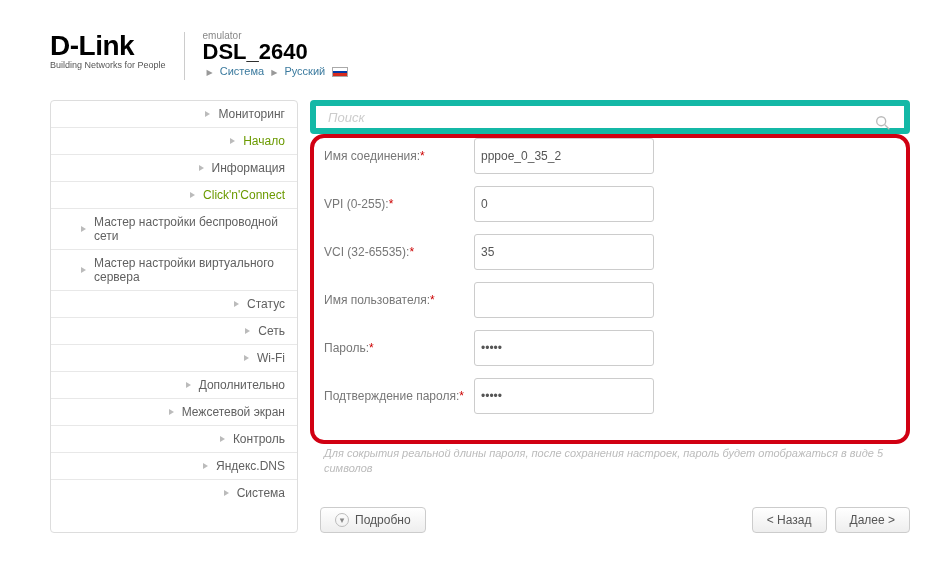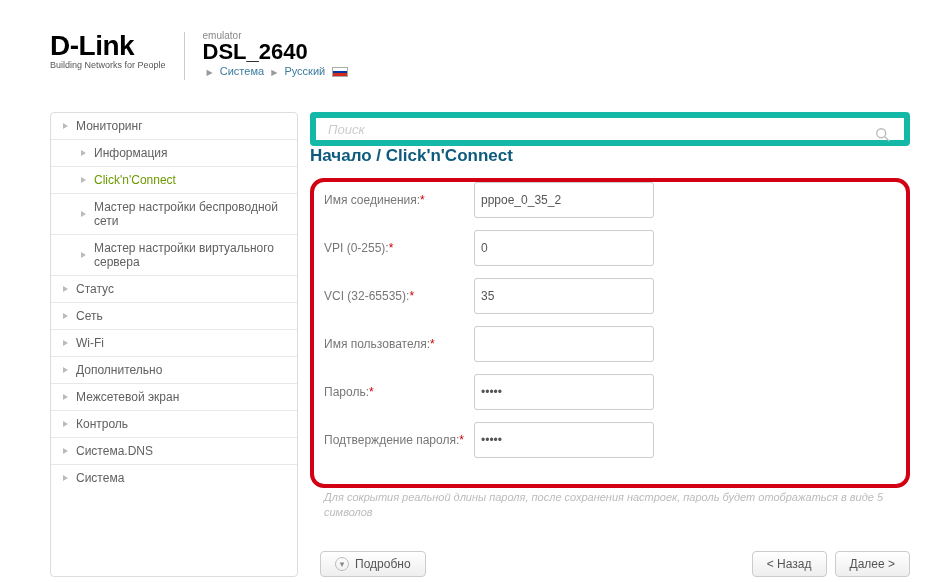--- a/index.html
+++ b/index.html
@@ -1,32 +1,32 @@
 <!DOCTYPE html>
 <html><head>
 <meta charset="utf-8">
 <style>
 * { box-sizing: border-box; margin: 0; padding: 0; }
 body { font-family: Arial, sans-serif; font-size: 12px; background: #fff; color: #333; width: 950px; height: 582px; overflow: hidden; }
 .container { padding: 30px 40px 0 50px; }
-.header { display: flex; align-items: flex-start; gap: 18px; margin-bottom: 32px; }
+.header { display: flex; align-items: flex-start; gap: 18px; margin-bottom: 20px; }
 .logo-block { }
 .logo-main { font-family: Arial, sans-serif; font-weight: bold; font-size: 28px; letter-spacing: -0.5px; color: #000; }
 .logo-sub { font-size: 9px; color: #555; margin-top: -2px; }
 .divider { width: 1px; height: 48px; background: #ccc; margin-top: 2px; }
 .title-block { }
 .emu { font-size: 10px; color: #888; }
 .model { font-size: 22px; font-weight: bold; color: #000; margin-top: -2px; }
 .breadcrumb { font-size: 11px; color: #3b7a9e; }
 .breadcrumb span { cursor: pointer; }
 .arrow-sep { color: #999; margin: 0 4px; font-size: 8px; }
 .flag { display: inline-block; width: 16px; height: 10px; vertical-align: middle; margin-left: 4px; background: linear-gradient(to bottom, #fff 0 33%, #0039A6 33% 66%, #D52B1E 66% 100%); border: 1px solid #aaa; }
 .body { display: flex; gap: 12px; }
 .sidebar { width: 248px; border: 1px solid #ddd; border-radius: 4px; background: #fff; }
-.s-item { padding: 6px 12px; border-bottom: 1px solid #e8e8e8; cursor: pointer; display: flex; align-items: center; gap: 8px; }
+.s-item { padding: 6px 12px; border-bottom: 1px solid #e8e8e8; cursor: pointer; display: flex; align-items: center; gap: 8px; justify-content: flex-end; }
 .s-item:last-child { border-bottom: none; }
 .s-item.sub { padding-left: 30px; }
 .s-item.active .lbl { color: #6b9a00; }
 .bullet { width: 0; height: 0; border-top: 3px solid transparent; border-bottom: 3px solid transparent; border-left: 5px solid #bbb; }
 .lbl { color: #616161; font-size: 12px; }
 .main { flex: 1; }
 .search-bar { border: 6px solid #14b8a6; border-radius: 4px; height: 34px; display: flex; align-items: center; padding: 0 12px; color: #ccc; font-style: italic; position: relative; }
 .search-bar input { border: none; outline: none; flex: 1; font-size: 13px; font-style: italic; color: #555; background: transparent; }
 .search-bar input::placeholder { color: #ccc; }
 .search-icon { position: absolute; right: 12px; top: 8px; width: 18px; height: 18px; }
@@ -65,20 +65,24 @@
       </div>
     </div>
   </div>
 
   <div class="body">
     <div class="sidebar" id="sidebar">
         <div class="s-item">
           <span class="bullet"></span>
           <span class="lbl">Мониторинг</span>
         </div>
+        <div class="s-item active">
+          <span class="bullet"></span>
+          <span class="lbl">Начало</span>
+        </div>
         <div class="s-item sub">
           <span class="bullet"></span>
           <span class="lbl">Информация</span>
         </div>
         <div class="s-item sub active">
           <span class="bullet"></span>
           <span class="lbl">Click'n'Connect</span>
         </div>
         <div class="s-item sub">
           <span class="bullet"></span>
@@ -107,38 +111,37 @@
         <div class="s-item">
           <span class="bullet"></span>
           <span class="lbl">Межсетевой экран</span>
         </div>
         <div class="s-item">
           <span class="bullet"></span>
           <span class="lbl">Контроль</span>
         </div>
         <div class="s-item">
           <span class="bullet"></span>
-          <span class="lbl">Система.DNS</span>
+          <span class="lbl">Яндекс.DNS</span>
         </div>
         <div class="s-item">
           <span class="bullet"></span>
           <span class="lbl">Система</span>
         </div>
       </div>
 
     <div class="main">
       <div class="search-bar">
         <input type="text" placeholder="Поиск" style="">
         <svg class="search-icon" viewBox="0 0 20 20">
             <circle cx="8" cy="8" r="5" fill="none" stroke="#bbb" stroke-width="1.5"></circle>
             <line x1="12" y1="12" x2="17" y2="17" stroke="#bbb" stroke-width="1.5"></line>
           </svg>
       </div>
 
-      <div class="crumb-title">Начало /  Click'n'Connect</div>
 
       <div class="form-box">
         <div class="row">
           <label><span>Имя соединения:</span><span class="req">*</span></label>
           <input type="text" value="pppoe_0_35_2" style="">
         </div>
         <div class="row">
           <label><span>VPI (0-255):</span><span class="req">*</span></label>
           <input type="text" value="0" style="">
         </div>

